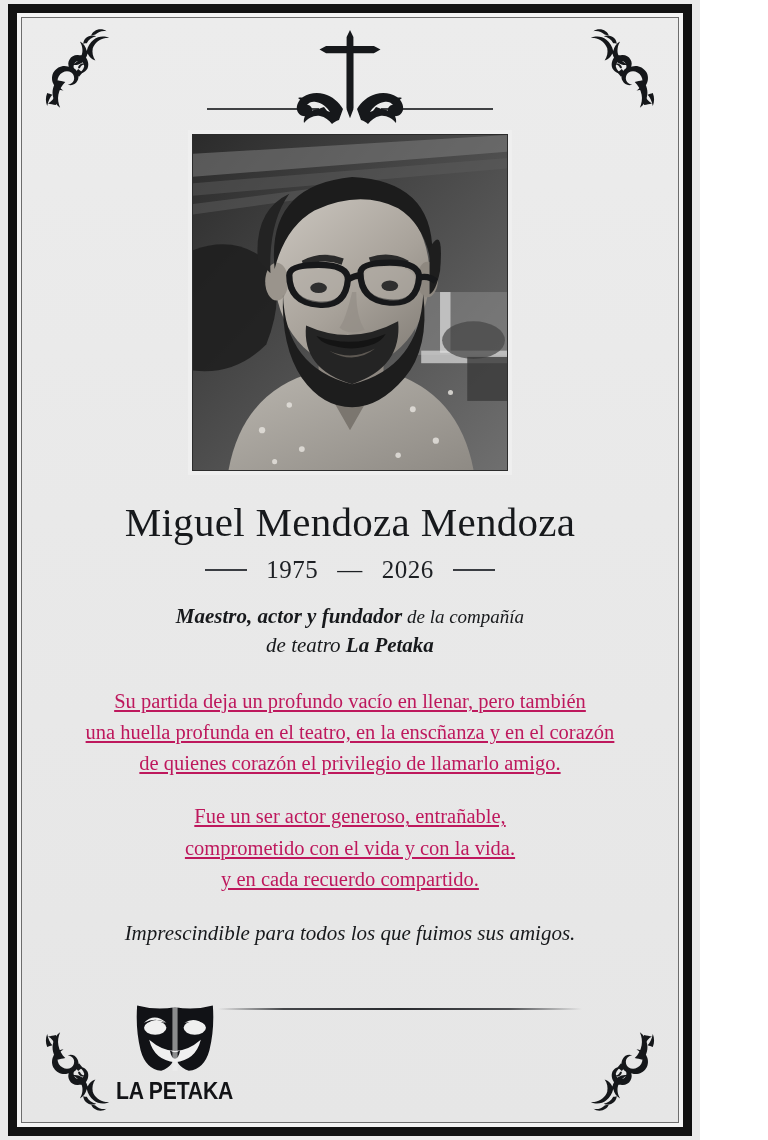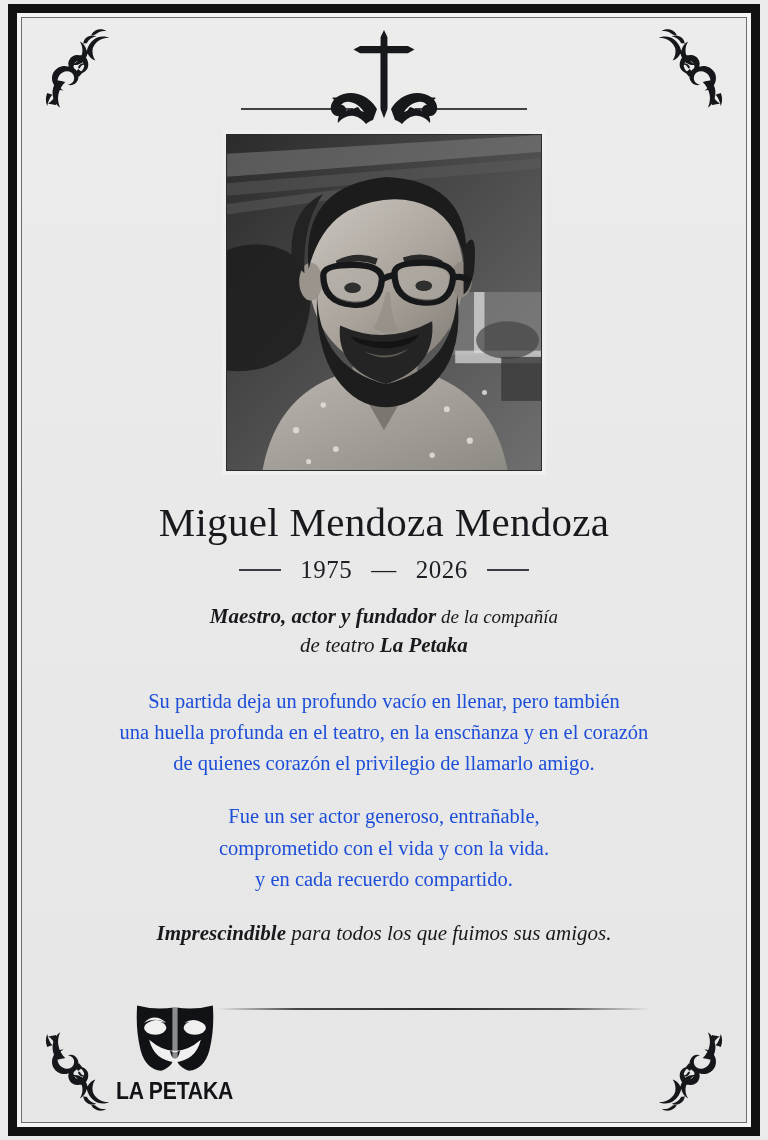--- a/index.html
+++ b/index.html
@@ -10,21 +10,21 @@
   body {
     width: 768px;
     height: 1140px;
     font-family: "Liberation Serif", "DejaVu Serif", serif;
     overflow: hidden;
   }
 
   
   .card {
     position: relative;
-    width: 768px;
+    width: 700px;
     height: 1140px;
     background: #ebebeb;
     box-sizing: border-box;
     overflow: hidden;
   }
   
   .frame-black {
     position: absolute;
     left: 8px; top: 4px; right: 8px; bottom: 4px;
     border: 9px solid #111111;
@@ -134,35 +134,36 @@
     max-width: 560px;
   }
   .subtitle b { font-weight: 700; font-style: italic; }
   .subtitle .small { font-size: 19px; }
 
   
   .para {
     font-size: 20.5px;
     line-height: 1.52;
     text-align: center;
-    color: #1d4ed8;
+    color: #be185d;
     max-width: 618px;
+    text-decoration: underline;
   }
   .para.p1 { margin-top: 26px; }
   .para.p2 { margin-top: 22px; }
 
   .closing {
     margin-top: 24px;
     font-size: 21px;
     line-height: 1.4;
     font-style: italic;
     text-align: center;
     color: #17191c;
   }
-  .closing b { font-weight: 700; font-style: italic; }
+  .closing b { font-weight: 400; font-style: italic; }
 
   
   .footer {
     margin-top: auto;
     margin-bottom: 8px;
     width: 100%;
     position: relative;
     height: 116px;
   }
   .sig-rule {

